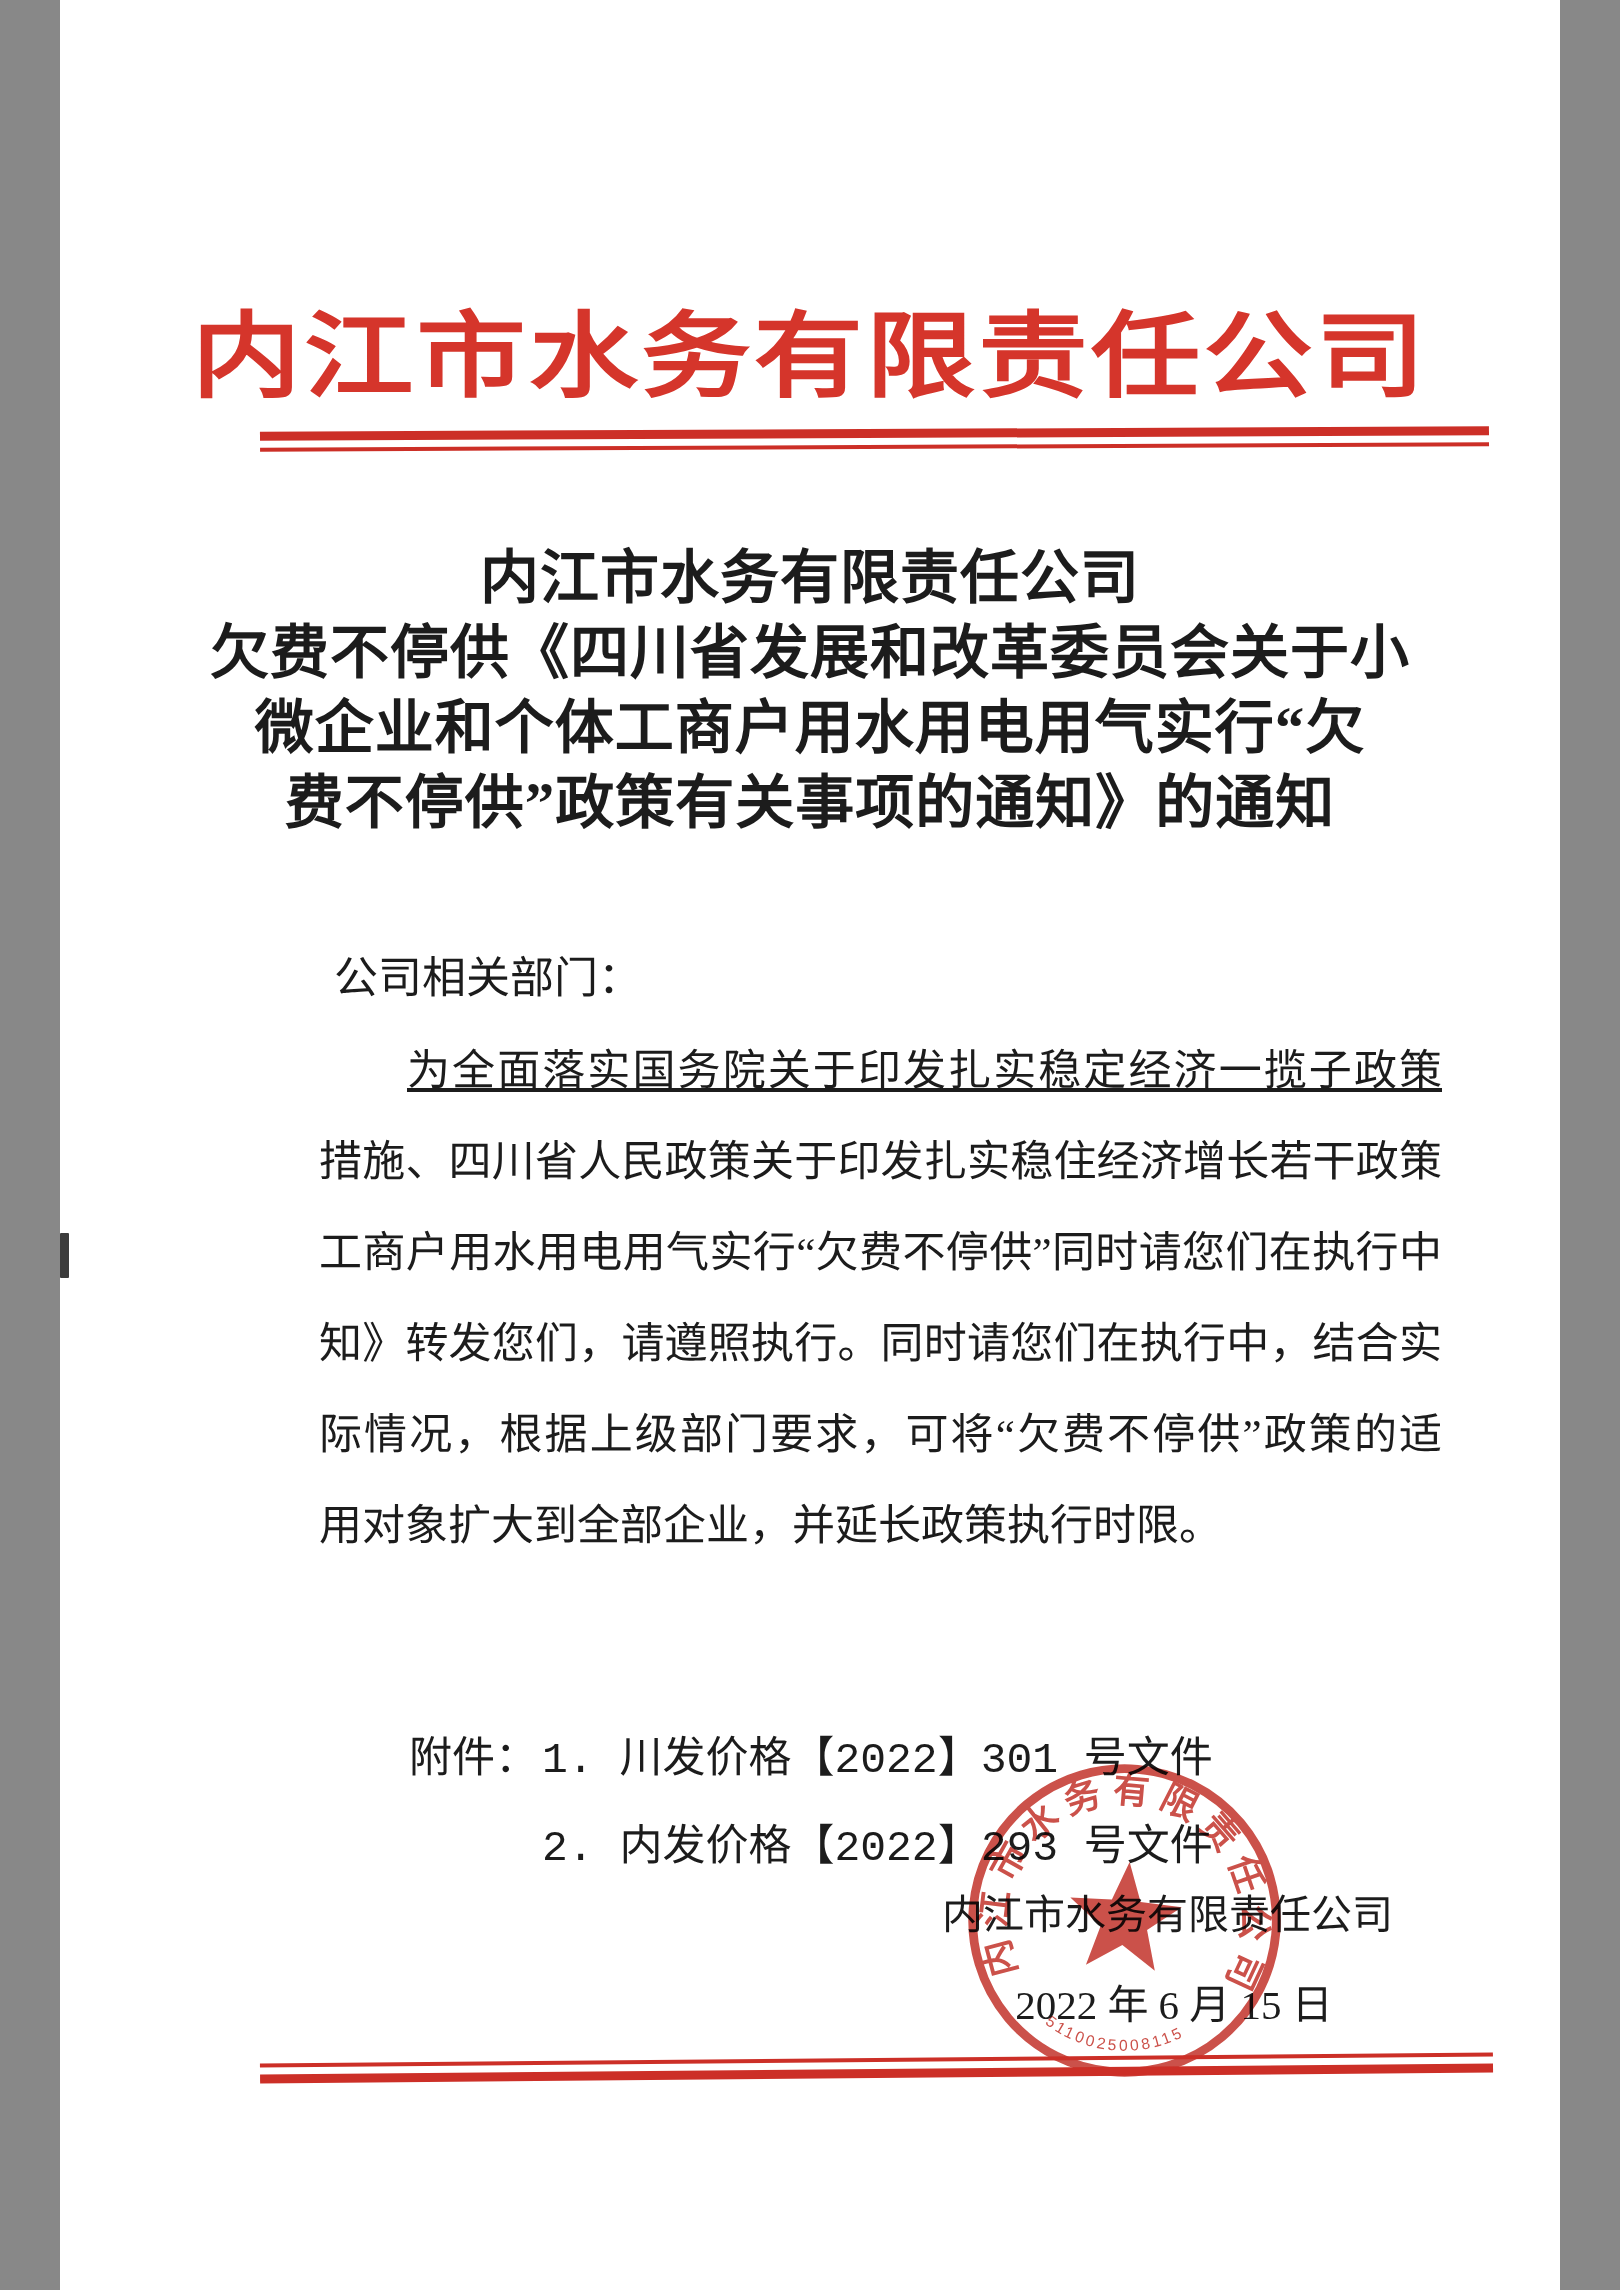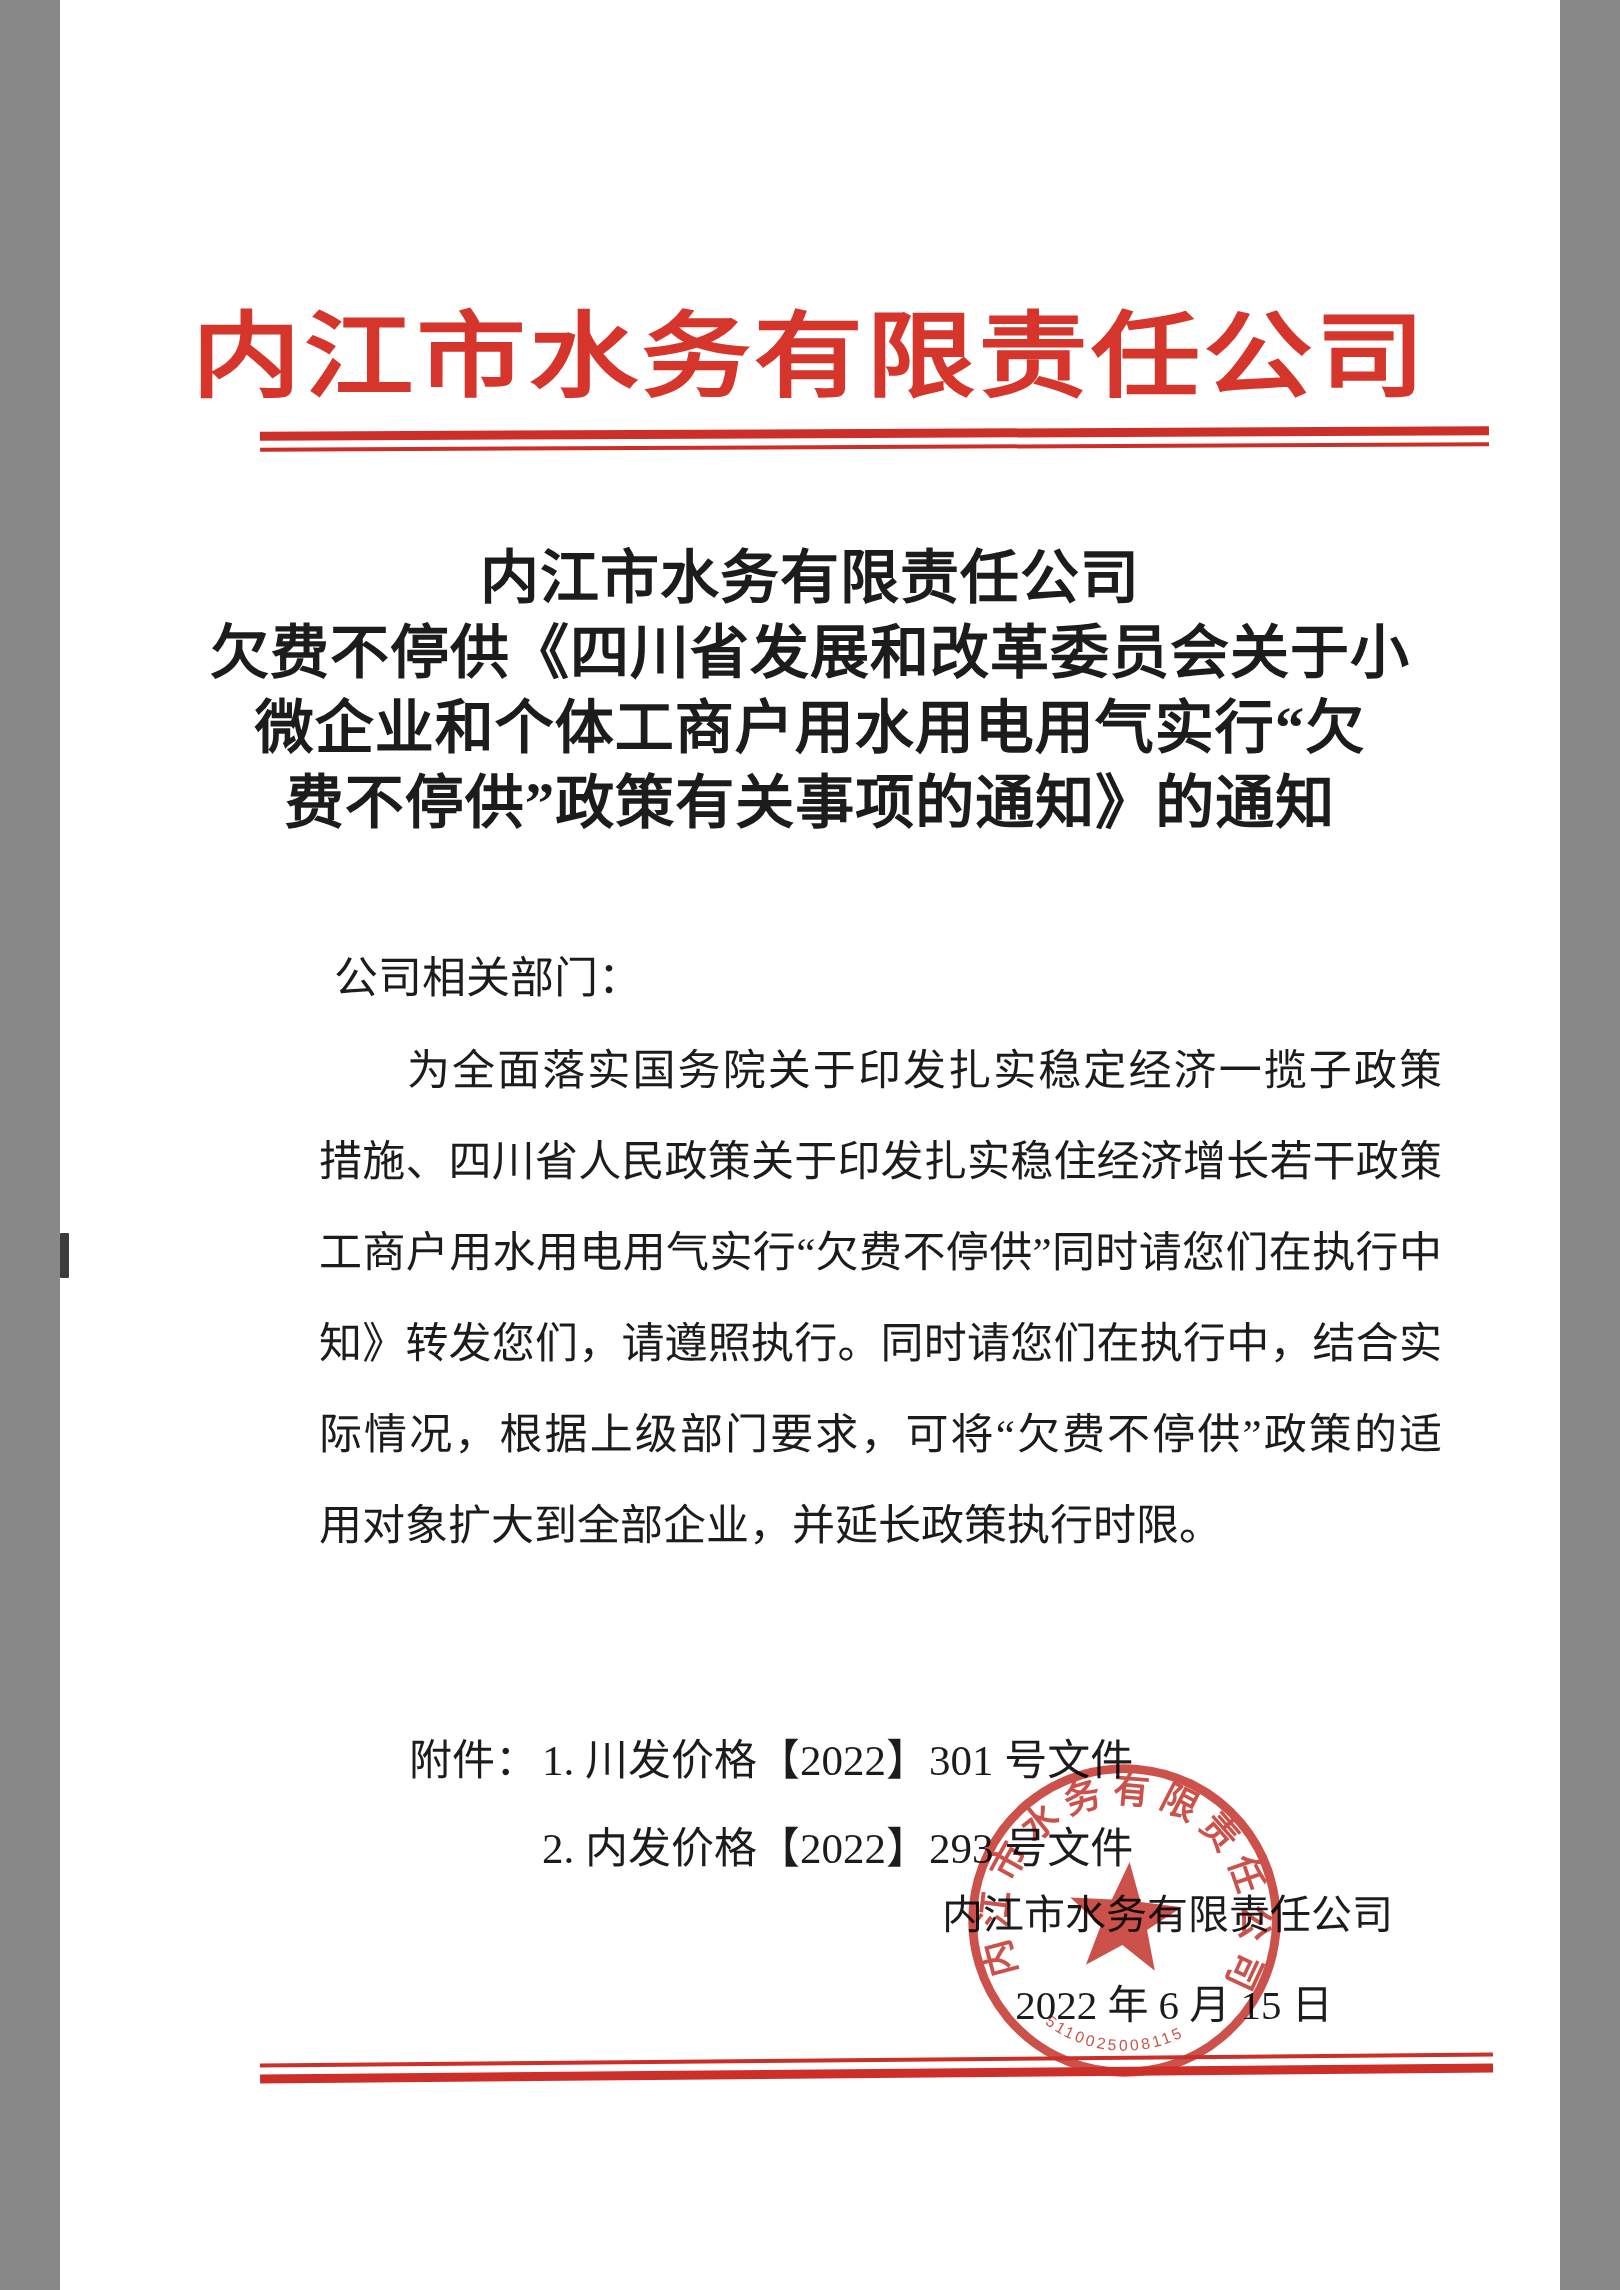--- a/index.html
+++ b/index.html
@@ -78,31 +78,31 @@
     width: 1123px;
     font-size: 43px;
     color: var(--ink);
   }
   .body-line {
     line-height: 91px;
     height: 91px;
     white-space: nowrap;
   }
   .jline { text-align: justify; text-align-last: justify; white-space: normal; }
-  .indent { padding-left: 88px; }
+  .indent { padding-left: 88px; text-decoration: underline; }
 
   
   .attachments {
     position: absolute;
     left: 349px;
     top: 1717px;
     font-size: 43px;
     color: var(--ink);
   }
-  .att-row { display: flex; line-height: 88px; height: 88px; white-space: nowrap; }
+  .att-row { display: flex; line-height: 88px; height: 88px; white-space: nowrap; font-family: Liberation Mono, monospace; }
   .att-label { display: inline-block; width: 133px; }
 
   
   .signature {
     position: absolute;
     left: 876px;
     top: 1890px;
     width: 463px;
     text-align: center;
     font-size: 41px;

